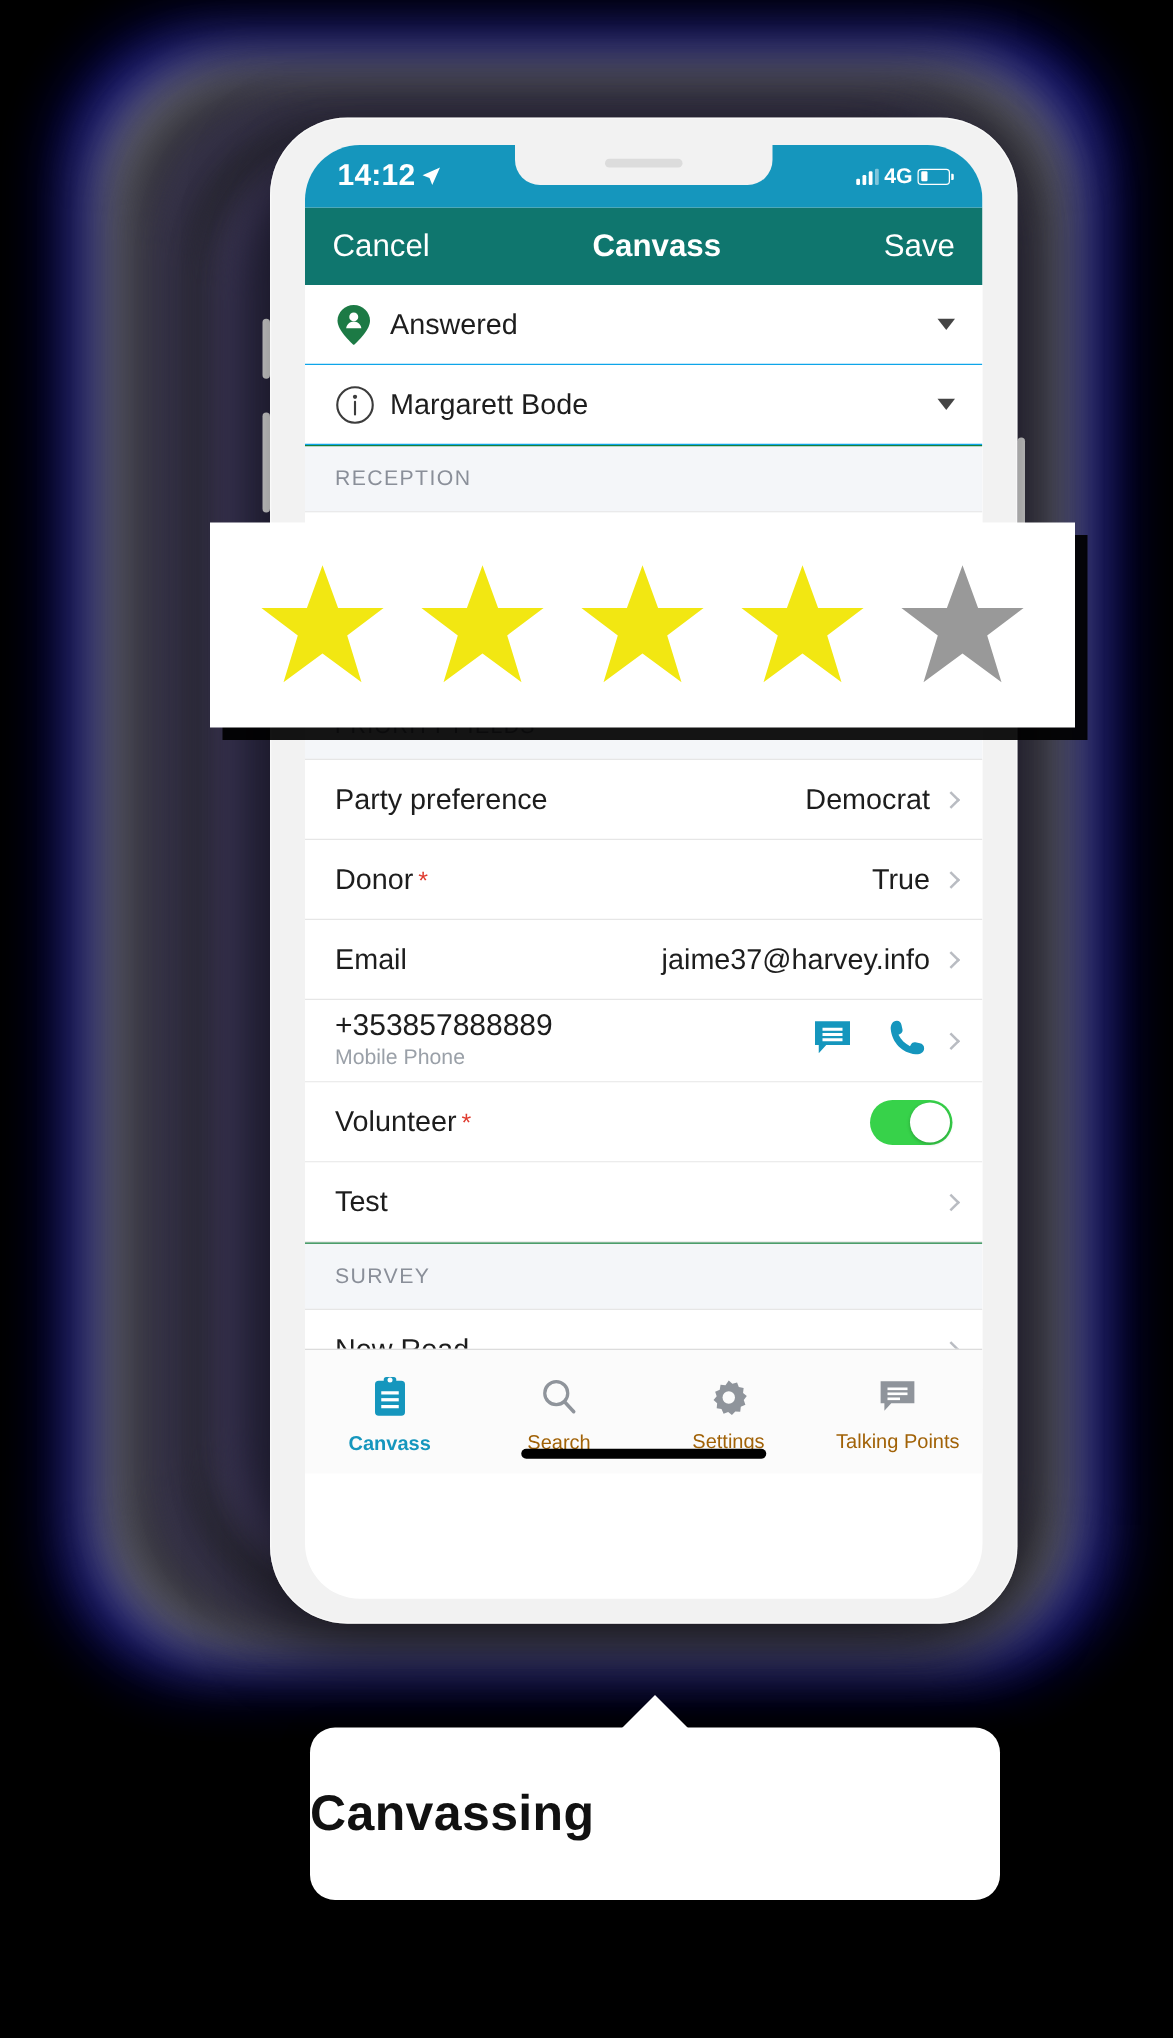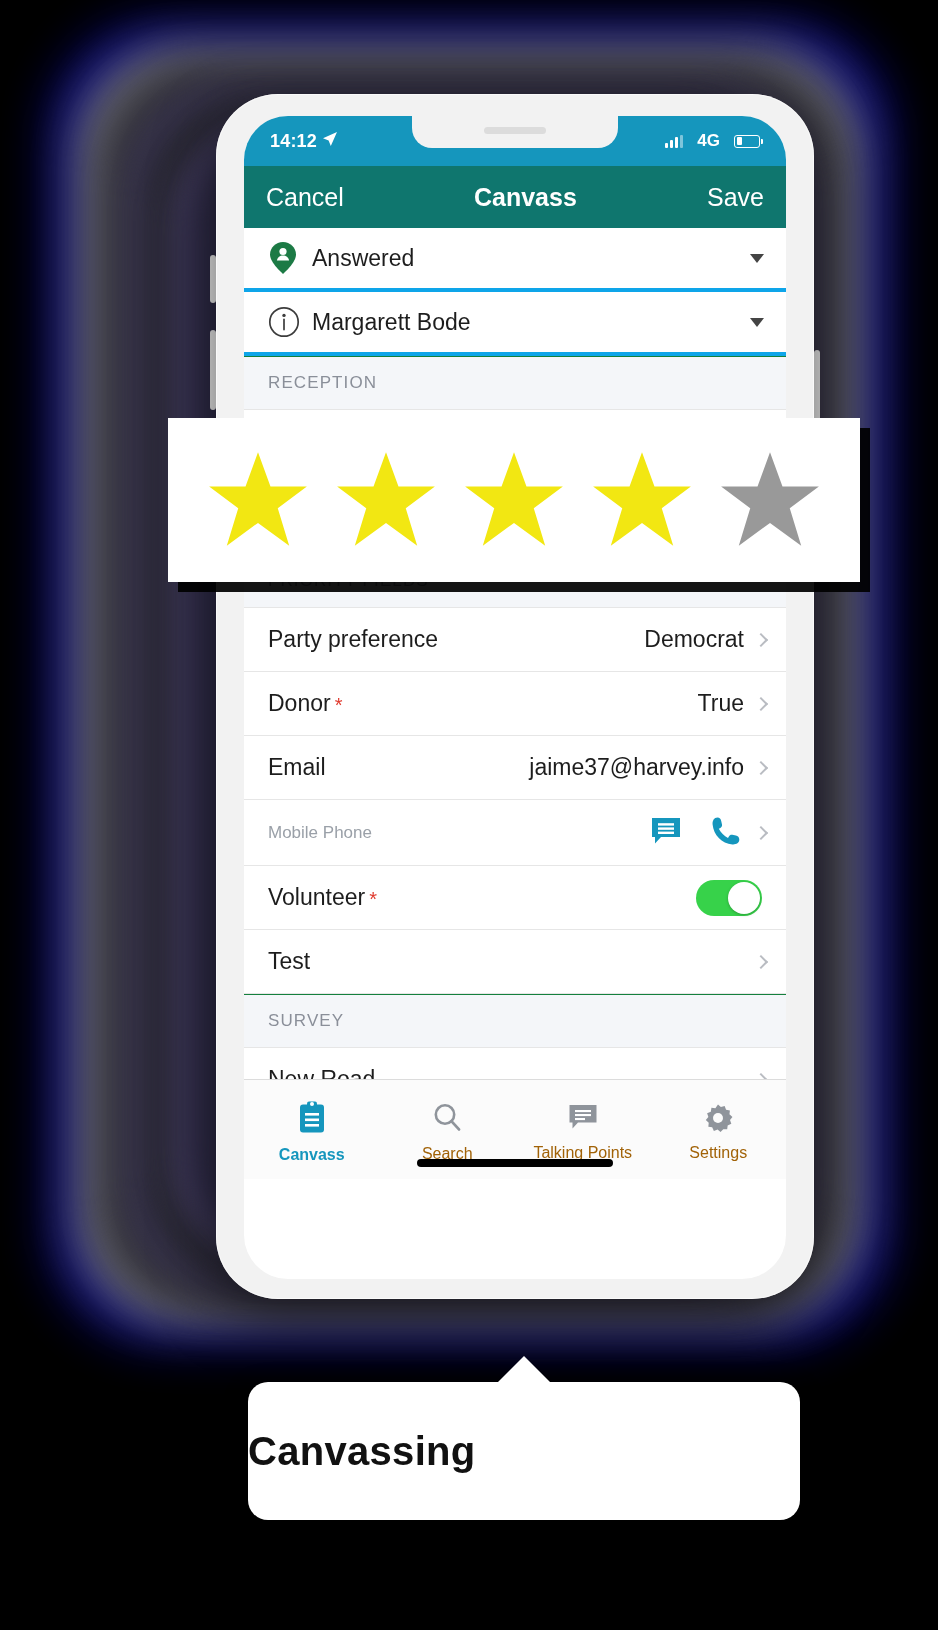--- a/index.html
+++ b/index.html
@@ -125,32 +125,32 @@
     left: 50%;
     top: 11px;
     transform: translateX(-50%);
     width: 62px;
     height: 7px;
     border-radius: 4px;
     background: #dcdcdc;
   }
   .status-left {
     display: flex;
-    align-items: flex-start;
+    align-items: center;
     gap: 5px;
-    font-size: 18px;
+    font-size: 24px;
     font-weight: bold;
     z-index: 5;
     letter-spacing: .2px;
   }
   .loc-arrow { display: block; }
   .status-right {
     display: flex;
     align-items: center;
-    gap: 14px;
+    gap: 4px;
     z-index: 5;
     font-size: 17px;
     font-weight: bold;
   }
   .sig-bars { display: flex; align-items: flex-end; gap: 2px; height: 13px; }
   .sig-bars i {
     display: block;
     width: 3px;
     background: #ffffff;
     border-radius: 1px;
@@ -201,21 +201,21 @@
     background: #ffffff;
     overflow: hidden;
     position: relative;
   }
 
   .pick-row {
     height: 64px;
     display: flex;
     align-items: center;
     padding: 0 22px 0 24px;
-    border-bottom: 4px solid #0ea5e9;
+    border-bottom: 1px solid #0ea5e9;
     background: #ffffff;
   }
   .pick-row .pick-icon { width: 44px; display: flex; align-items: center; }
   .pick-row .pick-label { flex: 1; font-size: 23px; color: #1d1d1d; }
   .caret-down {
     width: 0; height: 0;
     border-left: 7px solid transparent;
     border-right: 7px solid transparent;
     border-top: 9px solid #444444;
   }
@@ -471,20 +471,21 @@
         <div class="field-row">
           <span class="f-label">
             <span>Email</span>
           </span>
           <span class="f-value">jaime37@harvey.info</span>
           <span class="chev"></span>
         </div>
 
         <div class="field-row phone-row">
           <span class="phone-left">
+            <span class="phone-num">+353857888889</span>
             <span class="phone-sub">Mobile Phone</span>
           </span>
           <span class="phone-actions">
             <span>
               <svg width="32" height="30" viewBox="0 0 32 30">
                 <path d="M2 2 H30 V21 H11 L5 27.5 V21 H2 Z" fill="#1596bd"></path>
                 <rect x="8" y="7.2" width="16" height="2.4" fill="#ffffff"></rect>
                 <rect x="8" y="11.4" width="16" height="2.4" fill="#ffffff"></rect>
                 <rect x="8" y="15.6" width="16" height="2.4" fill="#ffffff"></rect>
               </svg>
@@ -544,40 +545,40 @@
               <svg width="30" height="32" viewBox="0 0 30 32">
                 <circle cx="13" cy="12.5" r="9.2" fill="none" stroke="#8f949b" stroke-width="2.6"></circle>
                 <path d="M19.6 19.4 L27 27.4" stroke="#8f949b" stroke-width="2.8" stroke-linecap="round"></path>
               </svg>
             </span>
             <span class="tab-label">Search</span>
           </div>
 
           <div class="tab">
             <span>
+              <svg width="30" height="30" viewBox="0 0 32 32">
+                <path d="M16 1.5 L19.1 4.3 L23.1 3.1 L24.6 7.1 L28.7 7.9 L28.2 12.1 L31.4 14.8 L28.8 18.1
+                         L30.2 22.1 L26.3 23.9 L25.8 28.1 L21.6 27.9 L18.7 31 L15.5 28.3 L11.6 29.8
+                         L9.8 25.9 L5.7 25.2 L6.1 21 L3 18.2 L5.7 15 L4.4 11 L8.3 9.3 L9 5.1 L13.2 5.5 Z" fill="#8f949b"></path>
+                <circle cx="16" cy="16" r="5.3" fill="#fbfbfb"></circle>
+              </svg>
+            </span>
+            <span class="tab-label">Settings</span>
+          </div>
+
+          <div class="tab">
+            <span>
               <svg width="30" height="30" viewBox="0 0 30 30">
                 <path d="M1.5 2 H28.5 V19.5 H10 L4.5 25.5 V19.5 H1.5 Z" fill="#8f949b"></path>
                 <rect x="7" y="7" width="16" height="2.1" fill="#ffffff"></rect>
                 <rect x="7" y="11" width="16" height="2.1" fill="#ffffff"></rect>
                 <rect x="7" y="15" width="10" height="2.1" fill="#ffffff"></rect>
               </svg>
             </span>
             <span class="tab-label">Talking Points</span>
-          </div>
-
-          <div class="tab">
-            <span>
-              <svg width="30" height="30" viewBox="0 0 32 32">
-                <path d="M16 1.5 L19.1 4.3 L23.1 3.1 L24.6 7.1 L28.7 7.9 L28.2 12.1 L31.4 14.8 L28.8 18.1
-                         L30.2 22.1 L26.3 23.9 L25.8 28.1 L21.6 27.9 L18.7 31 L15.5 28.3 L11.6 29.8
-                         L9.8 25.9 L5.7 25.2 L6.1 21 L3 18.2 L5.7 15 L4.4 11 L8.3 9.3 L9 5.1 L13.2 5.5 Z" fill="#8f949b"></path>
-                <circle cx="16" cy="16" r="5.3" fill="#fbfbfb"></circle>
-              </svg>
-            </span>
-            <span class="tab-label">Settings</span>
           </div>
         </div>
 
         <div class="home-bar"></div>
       </div>
     </div>
   </div>
 
   <div id="star-card">
     <svg class="star" width="104" height="100" viewBox="0 0 100 96">

